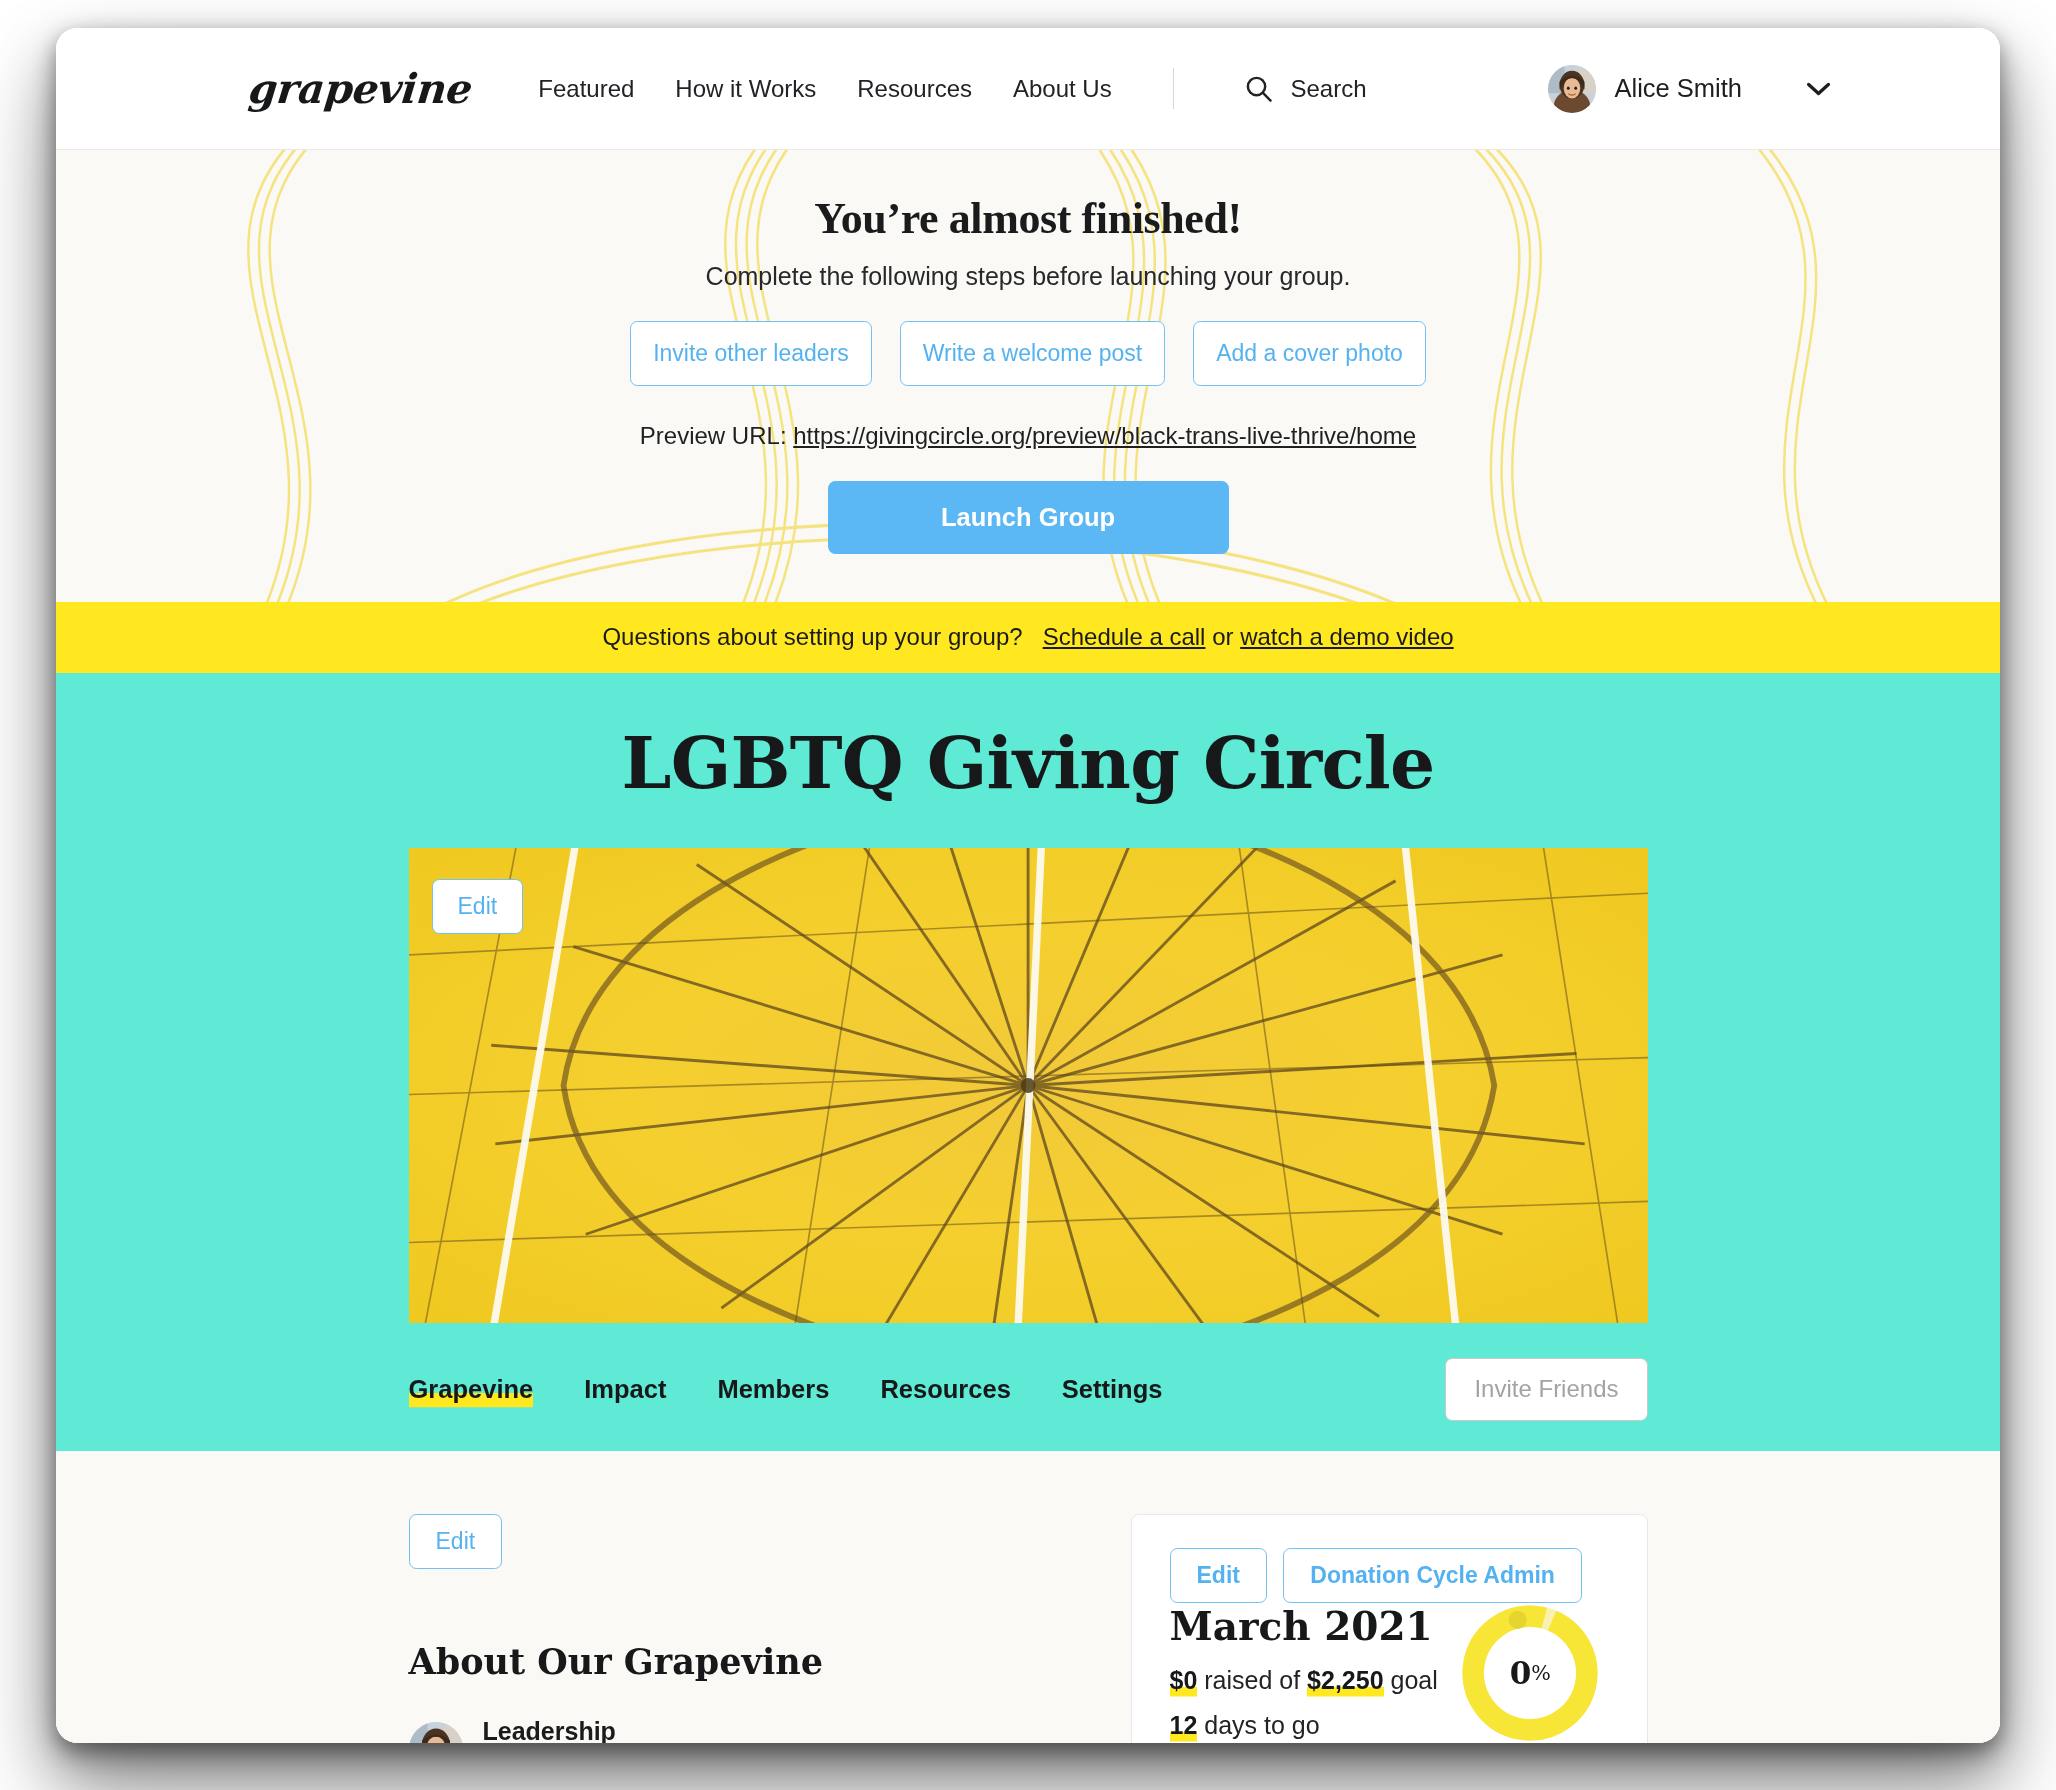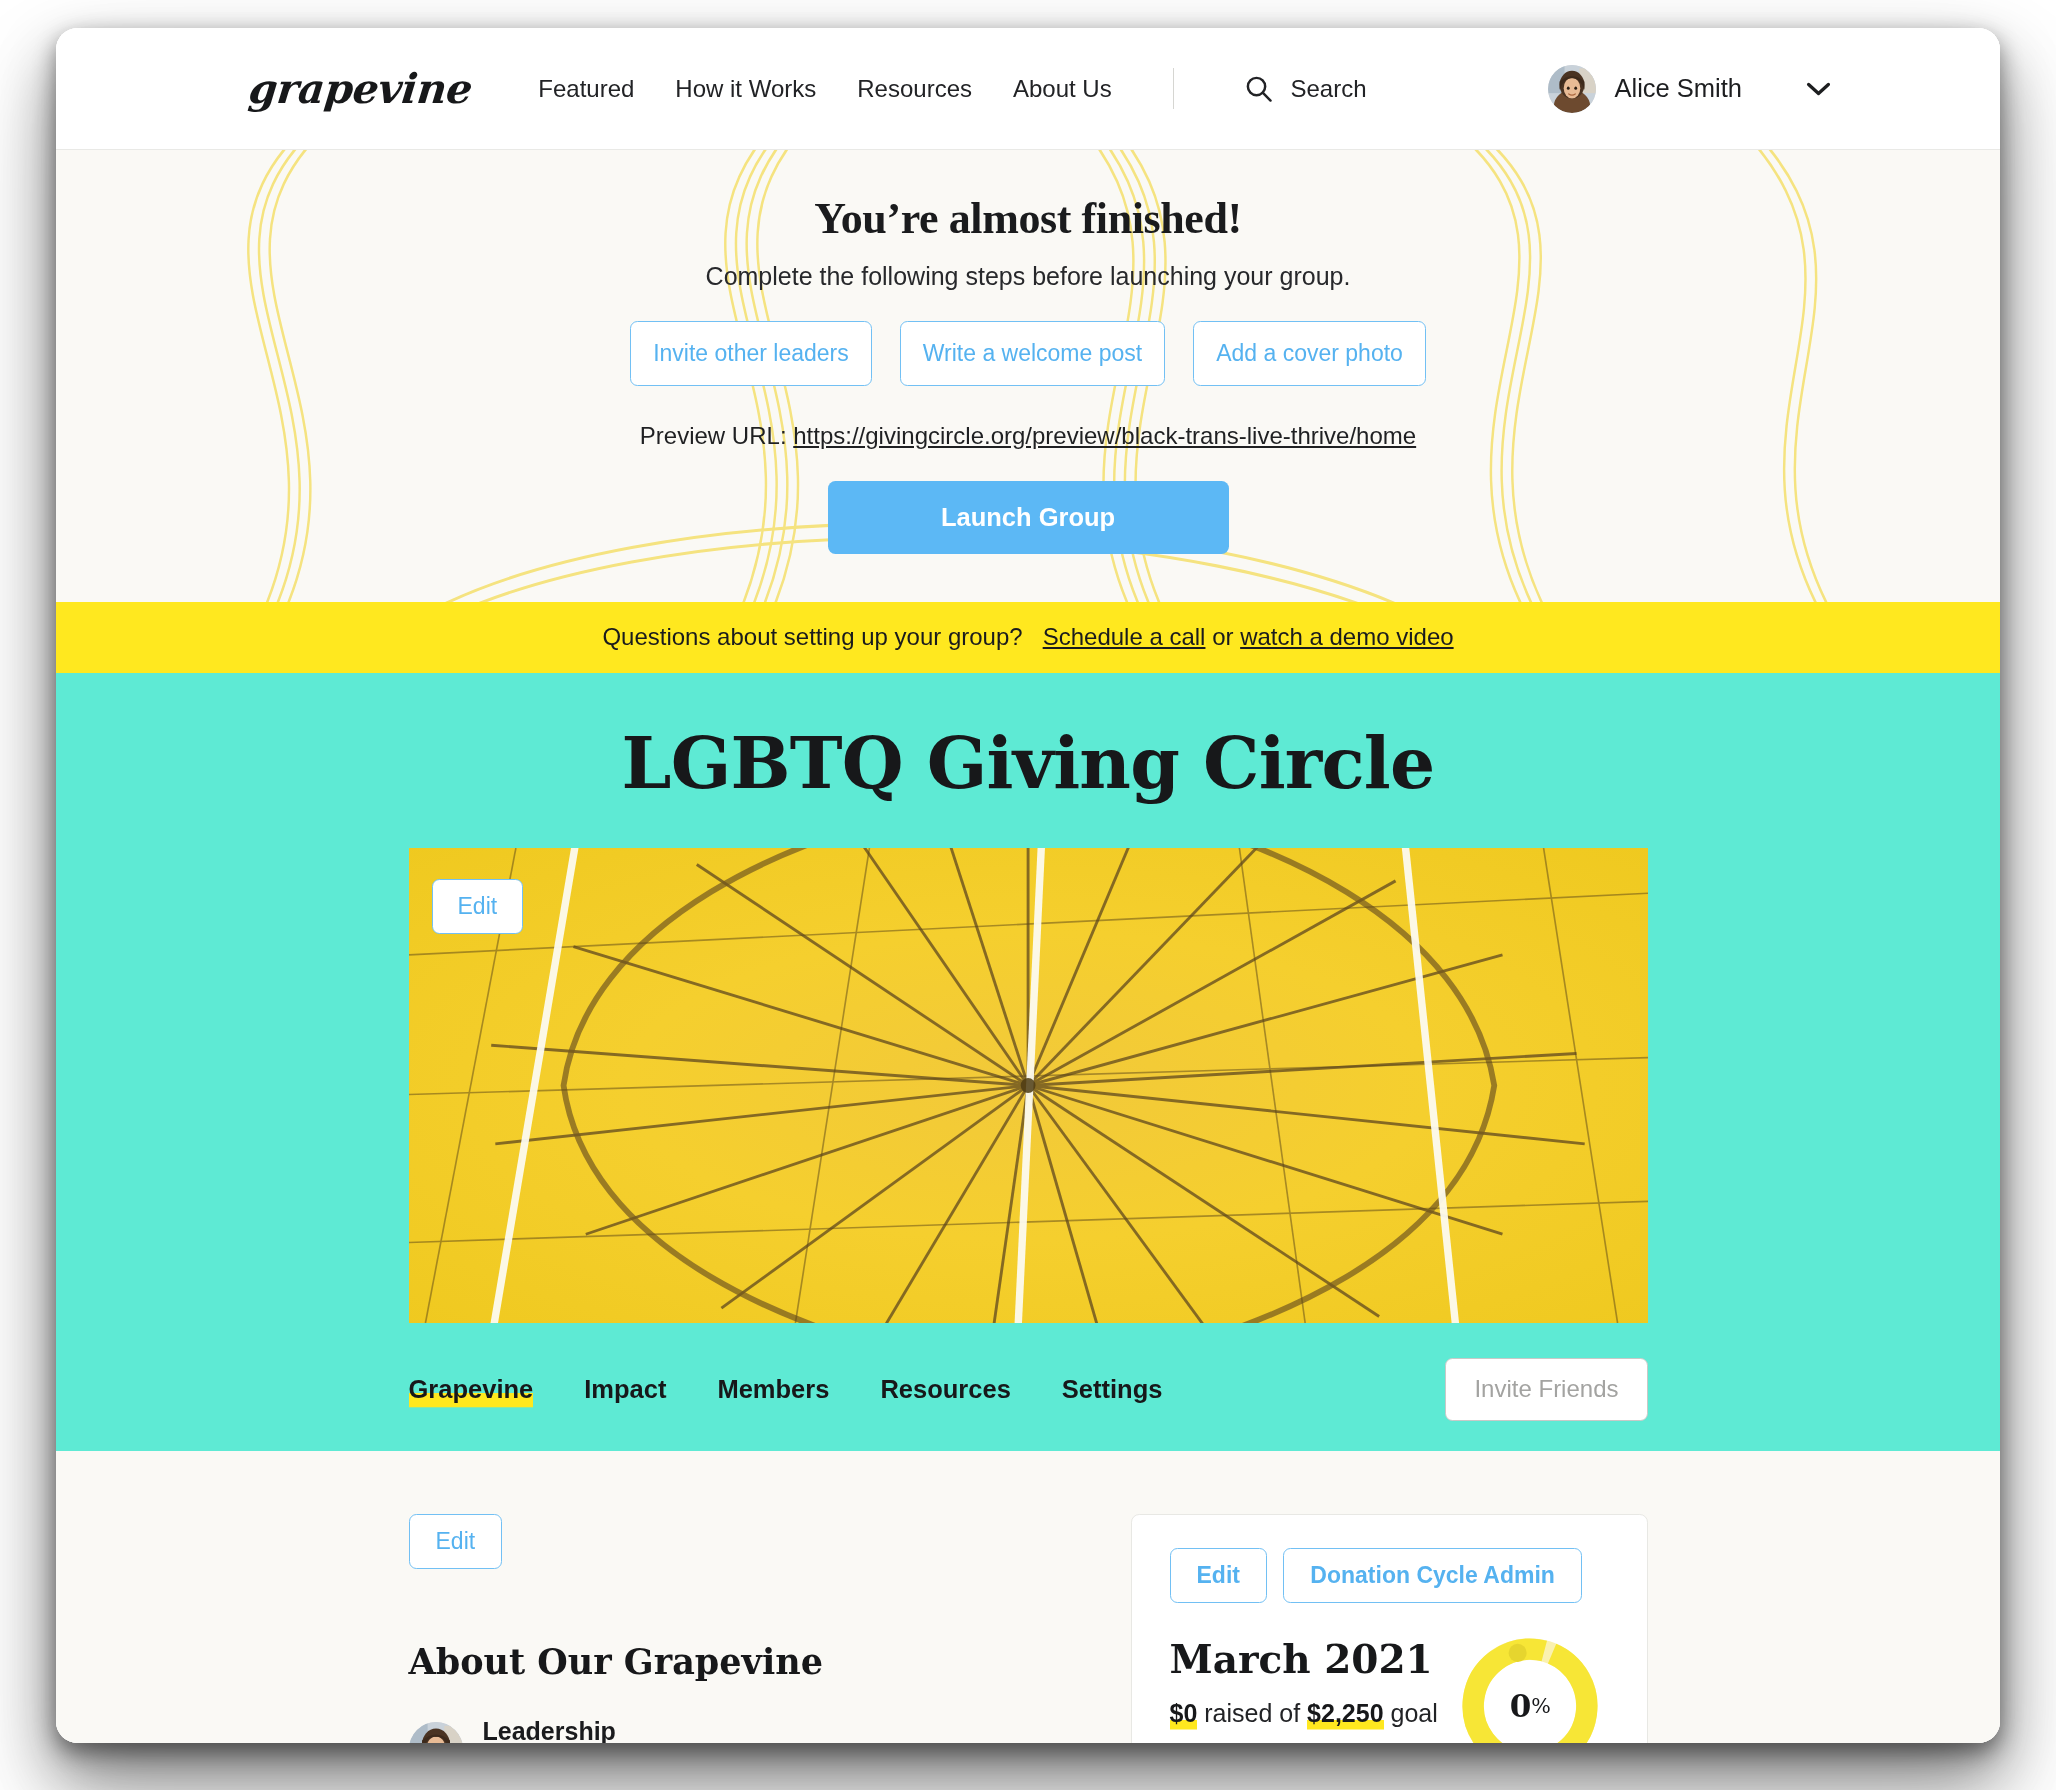--- a/index.html
+++ b/index.html
@@ -333,21 +333,20 @@
     border: 1.6px solid #72c0f4;
     border-radius: 7.4px;
     color: #55b2f0;
     font-size: 23px;
     font-weight: 700;
     padding: 13px 26px;
     cursor: pointer;
     white-space: nowrap;
   }
   .don-main {
-    margin-top: 33px;
     display: flex;
     align-items: flex-start;
   }
   .don-stats { flex: 1; }
   .don-month {
     font-family: "DejaVu Serif", serif;
     font-weight: 700;
     font-size: 39px;
     color: #17181a;
   }

